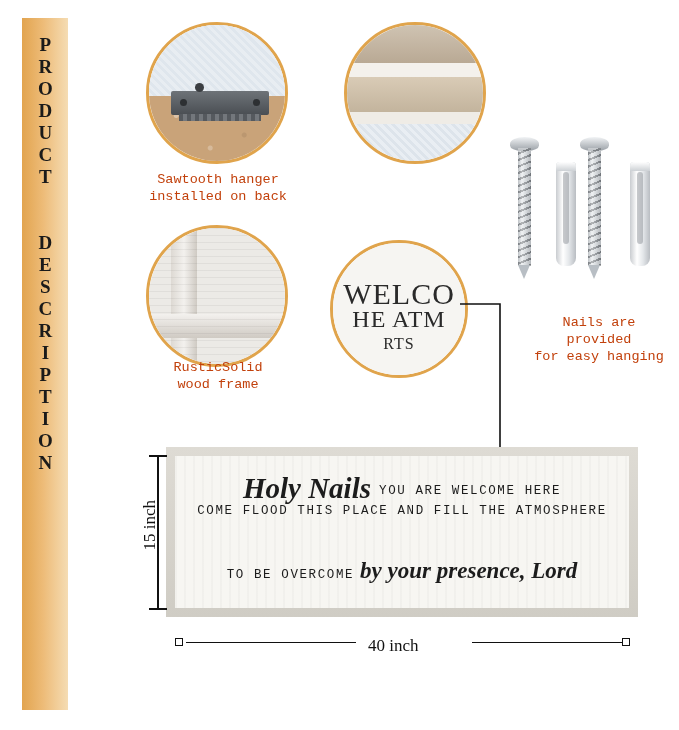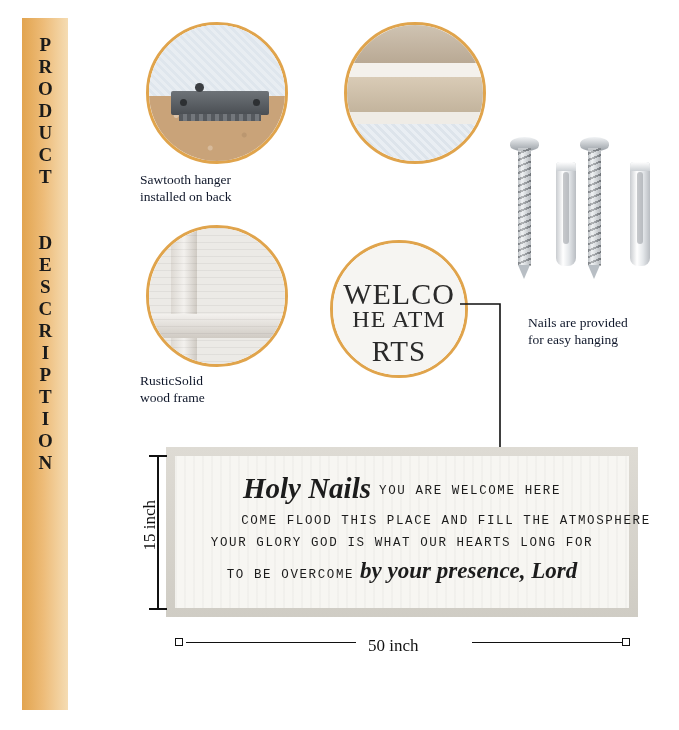--- a/index.html
+++ b/index.html
@@ -49,24 +49,24 @@
   
   .circle {
     position: absolute;
     border-radius: 50%;
     overflow: hidden;
     border: 3px solid #e0a44c;
     box-sizing: border-box;
   }
   .circ-caption {
     position: absolute;
-    text-align: left;
-    font-family: Liberation Serif, serif;
+    text-align: center;
+    font-family: Liberation Mono, monospace;
     font-size: 13.5px;
-    color: #0f172a;
+    color: #c2410c;
     line-height: 1.25;
   }
 
   
   #c1 { left: 146px; top: 22px; width: 142px; height: 142px; }
   #c1 .bg-top {
     position: absolute; left:0; top:0; width:100%; height:52%;
     background:
       repeating-linear-gradient(45deg, #e8edf2 0 3px, #dfe6ed 3px 6px),
       #e6ebf1;
@@ -132,26 +132,26 @@
   #c4 { left: 330px; top: 240px; width: 138px; height: 138px; }
   #c4 .paper { position:absolute; inset:0; background:#f6f5f2; }
   #c4 .txt {
     position:absolute; left:0; width:100%; text-align:center;
     font-family: "Liberation Serif", serif;
     letter-spacing: 1px;
     color:#2a2a2a;
   }
   #c4 .t1 { top: 26%; font-size: 30px; }
   #c4 .t2 { top: 48%; font-size: 24px; }
-  #c4 .t3 { top: 70%; font-size: 29px; }
+  #c4 .t3 { top: 70%; font-size: 16px; }
 
   
   #cap1 { left: 140px; top: 172px; width: 156px; }
   #cap2 { left: 340px; top: 172px; width: 150px; }
-  #cap3 { left: 140px; top: 373px; width: 156px; }
+  #cap3 { left: 140px; top: 360px; width: 156px; }
   #cap4 { left: 332px; top: 393px; width: 136px; }
   #cap5 { left: 528px; top: 315px; width: 142px; }
 
   
   .hw { position: absolute; }
   #screw1 { left: 518px; top: 148px; }
   #screw2 { left: 588px; top: 148px; }
   #anchor1 { left: 556px; top: 162px; }
   #anchor2 { left: 630px; top: 162px; }
 
@@ -230,21 +230,21 @@
     font-weight: 700;
   }
   .caps {
     letter-spacing: 1.6px;
     font-size: 12.5px;
     font-family: Liberation Mono, monospace;
   }
   #sl1 { top: 16px; left: 0; }
   #sl1 .script { font-size: 29px; }
   #sl1 .caps { font-size: 12.5px; vertical-align: 4px; margin-left: 8px; }
-  #sl2 { top: 58px; margin-left: 44px; }
+  #sl2 { top: 48px; }
   #sl3 { top: 80px; }
   #sl4 { top: 102px; }
   #sl4 .script { font-size: 23px; margin-left: 6px; }
 
   
   .dim-label {
     position: absolute;
     font-family: "Liberation Serif", serif;
     font-size: 17px;
     color: #111;
@@ -333,31 +333,30 @@
   </div>
   <div class="circ-caption" id="cap5" style="white-space:pre-line;">Nails are provided
 for easy hanging</div>
 
   <div id="sign">
     <div class="inner">
       <div class="sg-line" id="sl1">
         <span class="script">Holy Nails</span><span class="caps">YOU ARE WELCOME HERE</span>
       </div>
       <div class="sg-line caps" id="sl2">COME FLOOD THIS PLACE AND FILL THE ATMOSPHERE</div>
-      <div class="sg-line caps" id="sl3">YOUR GLORY GOD IS WHAT OUR HEARTS LONG FOR</div>
       <div class="sg-line" id="sl4">
         <span class="caps">TO BE OVERCOME</span><span class="script">by your presence, Lord</span>
       </div>
     </div>
   </div>
 
   <div class="dim-line" style="left:157px; top:455px; width:1.6px; height:155px;"></div>
   <div class="dim-line" style="left:149px; top:455px; width:18px; height:1.6px;"></div>
   <div class="dim-line" style="left:149px; top:608px; width:18px; height:1.6px;"></div>
   <div class="dim-label" id="dim-v-label">15 inch</div>
 
   <div class="sq" style="left:175px; top:638px;"></div>
   <div class="dim-line" style="left:186px; top:641.5px; width:170px; height:1.6px;"></div>
   <div class="dim-line" style="left:472px; top:641.5px; width:152px; height:1.6px;"></div>
   <div class="sq" style="left:622px; top:638px;"></div>
-  <div class="dim-label" id="dim-h-label">50 inch</div>
+  <div class="dim-label" id="dim-h-label">40 inch</div>
 
 </div>
 
 </body></html>

